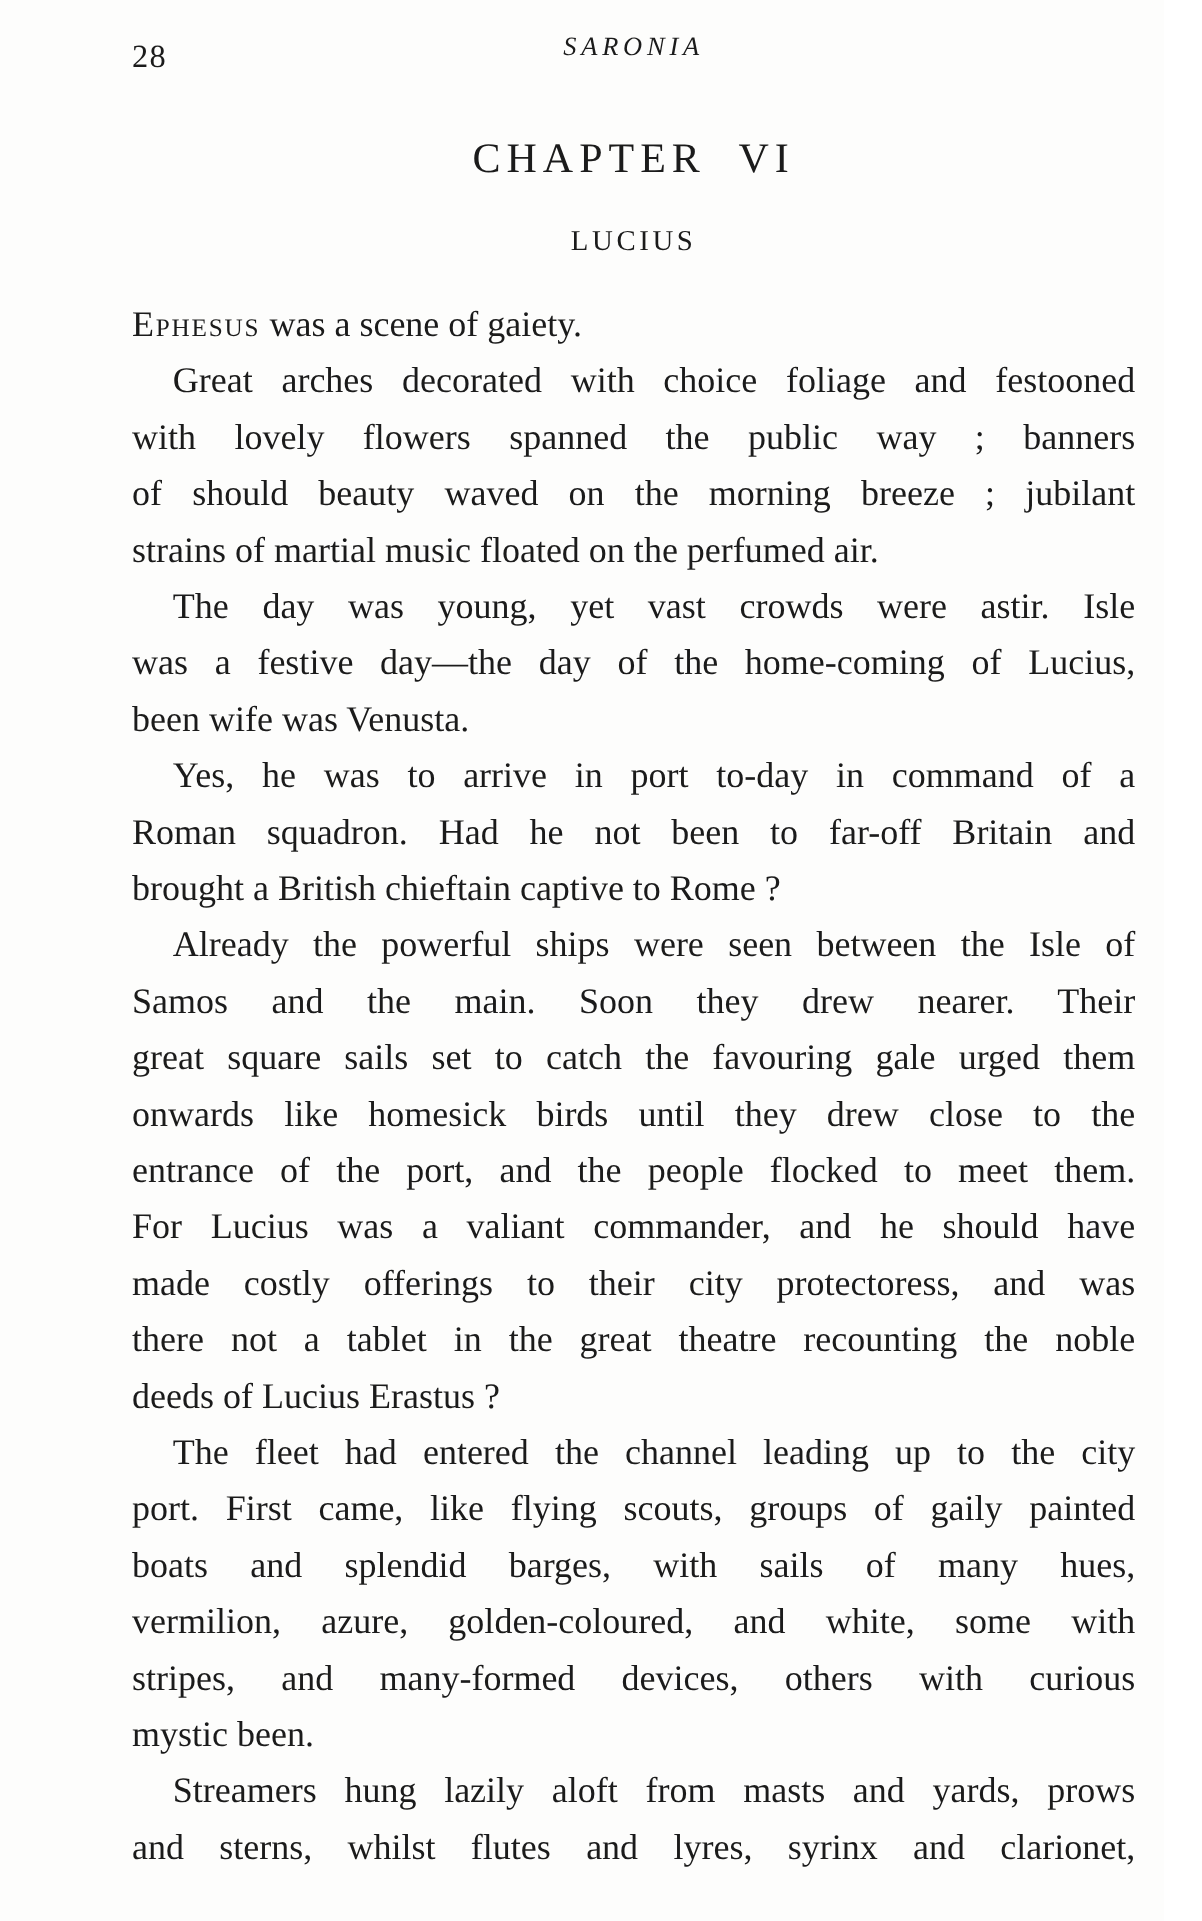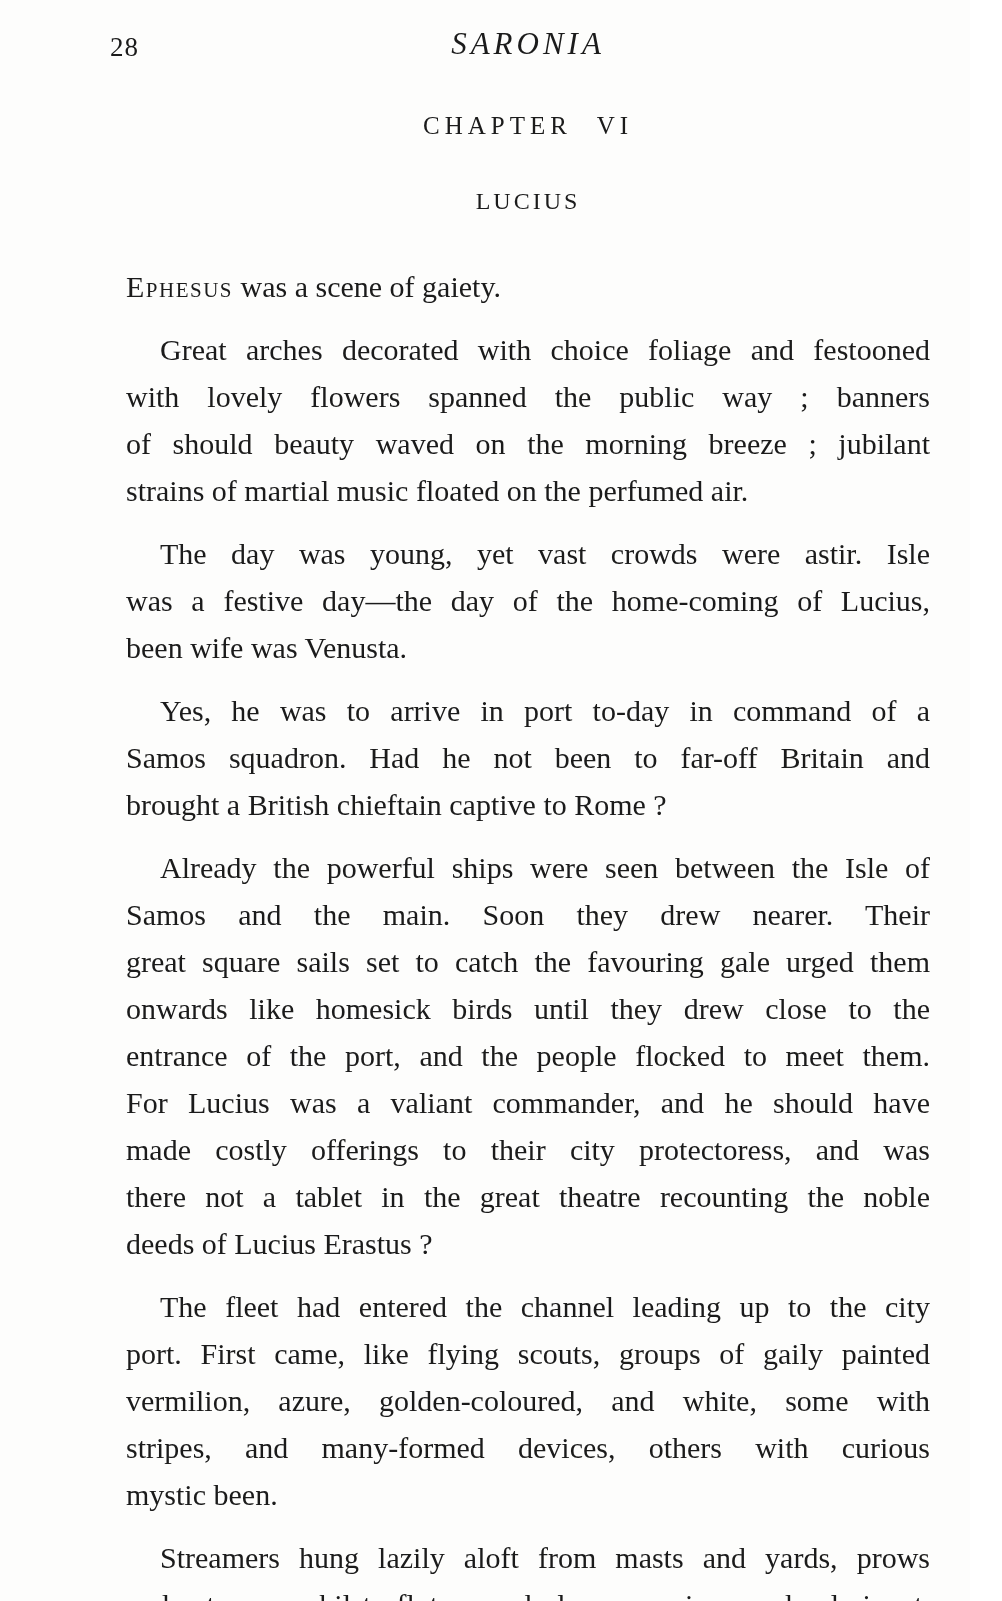--- a/index.html
+++ b/index.html
@@ -32,46 +32,46 @@
     font-size: 27px;
     letter-spacing: 1px;
   }
   .running-title {
     position: absolute;
     left: 0;
     right: 0;
     top: 0;
     text-align: center;
     font-style: italic;
-    font-size: 31px;
+    font-size: 22px;
     letter-spacing: 4px;
   }
   .chapter-heading {
     top: 112px;
     margin: 0;
     text-align: center;
     font-weight: normal;
-    font-size: 25px;
+    font-size: 35px;
     letter-spacing: 5px;
     word-spacing: 14px;
   }
   .chapter-subtitle {
     top: 188px;
     margin: 0;
     text-align: center;
     font-weight: normal;
     font-size: 24px;
     letter-spacing: 3px;
   }
   .body-text {
     top: 247px;
     font-size: 30px;
   }
   .paragraph {
-    margin: 16px;
+    margin: 0;
   }
   .line {
     height: 47px;
     line-height: 47px;
     text-align: justify;
     text-align-last: justify;
     white-space: nowrap;
   }
   .line.last-line {
     text-align-last: left;
@@ -108,37 +108,38 @@
         <div class="line">of should beauty waved on the morning breeze ; jubilant</div>
         <div class="line last-line">strains of martial music floated on the perfumed air.</div>
       </div>
       <div class="paragraph">
         <div class="line first-line">The day was young, yet vast crowds were astir. Isle</div>
         <div class="line">was a festive day—the day of the home-coming of Lucius,</div>
         <div class="line last-line">been wife was Venusta.</div>
       </div>
       <div class="paragraph">
         <div class="line first-line">Yes, he was to arrive in port to-day in command of a</div>
-        <div class="line">Samos squadron. Had he not been to far-off Britain and</div>
+        <div class="line">Roman squadron. Had he not been to far-off Britain and</div>
         <div class="line last-line">brought a British chieftain captive to Rome ?</div>
       </div>
       <div class="paragraph">
         <div class="line first-line">Already the powerful ships were seen between the Isle of</div>
         <div class="line">Samos and the main. Soon they drew nearer. Their</div>
         <div class="line">great square sails set to catch the favouring gale urged them</div>
         <div class="line">onwards like homesick birds until they drew close to the</div>
         <div class="line">entrance of the port, and the people flocked to meet them.</div>
         <div class="line">For Lucius was a valiant commander, and he should have</div>
         <div class="line">made costly offerings to their city protectoress, and was</div>
         <div class="line">there not a tablet in the great theatre recounting the noble</div>
         <div class="line last-line">deeds of Lucius Erastus ?</div>
       </div>
       <div class="paragraph">
         <div class="line first-line">The fleet had entered the channel leading up to the city</div>
         <div class="line">port. First came, like flying scouts, groups of gaily painted</div>
+        <div class="line">boats and splendid barges, with sails of many hues,</div>
         <div class="line">vermilion, azure, golden-coloured, and white, some with</div>
         <div class="line">stripes, and many-formed devices, others with curious</div>
         <div class="line last-line">mystic been.</div>
       </div>
       <div class="paragraph">
         <div class="line first-line">Streamers hung lazily aloft from masts and yards, prows</div>
         <div class="line">and sterns, whilst flutes and lyres, syrinx and clarionet,</div>
       </div>
     </main>
 

